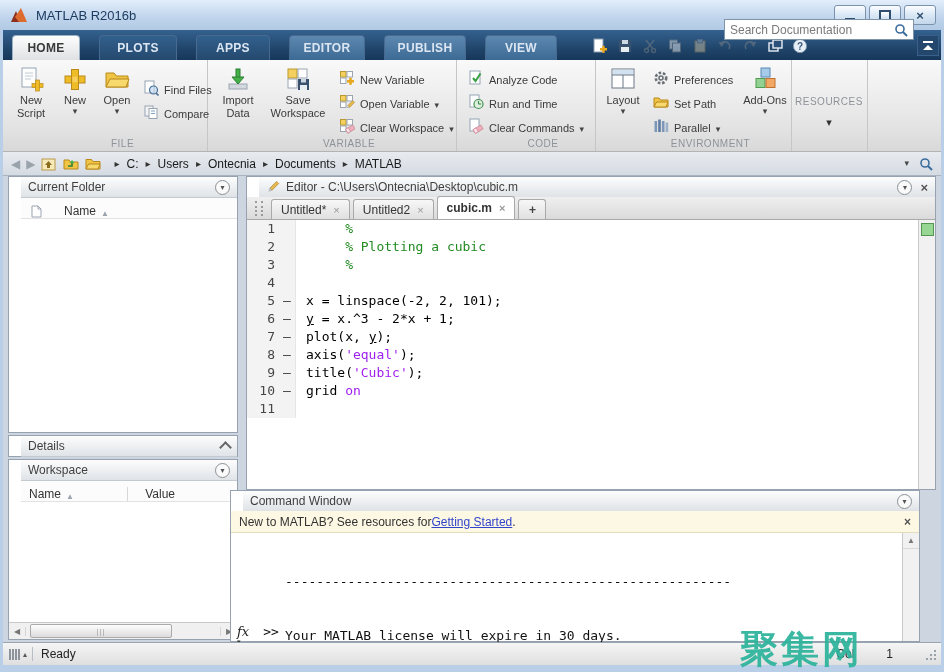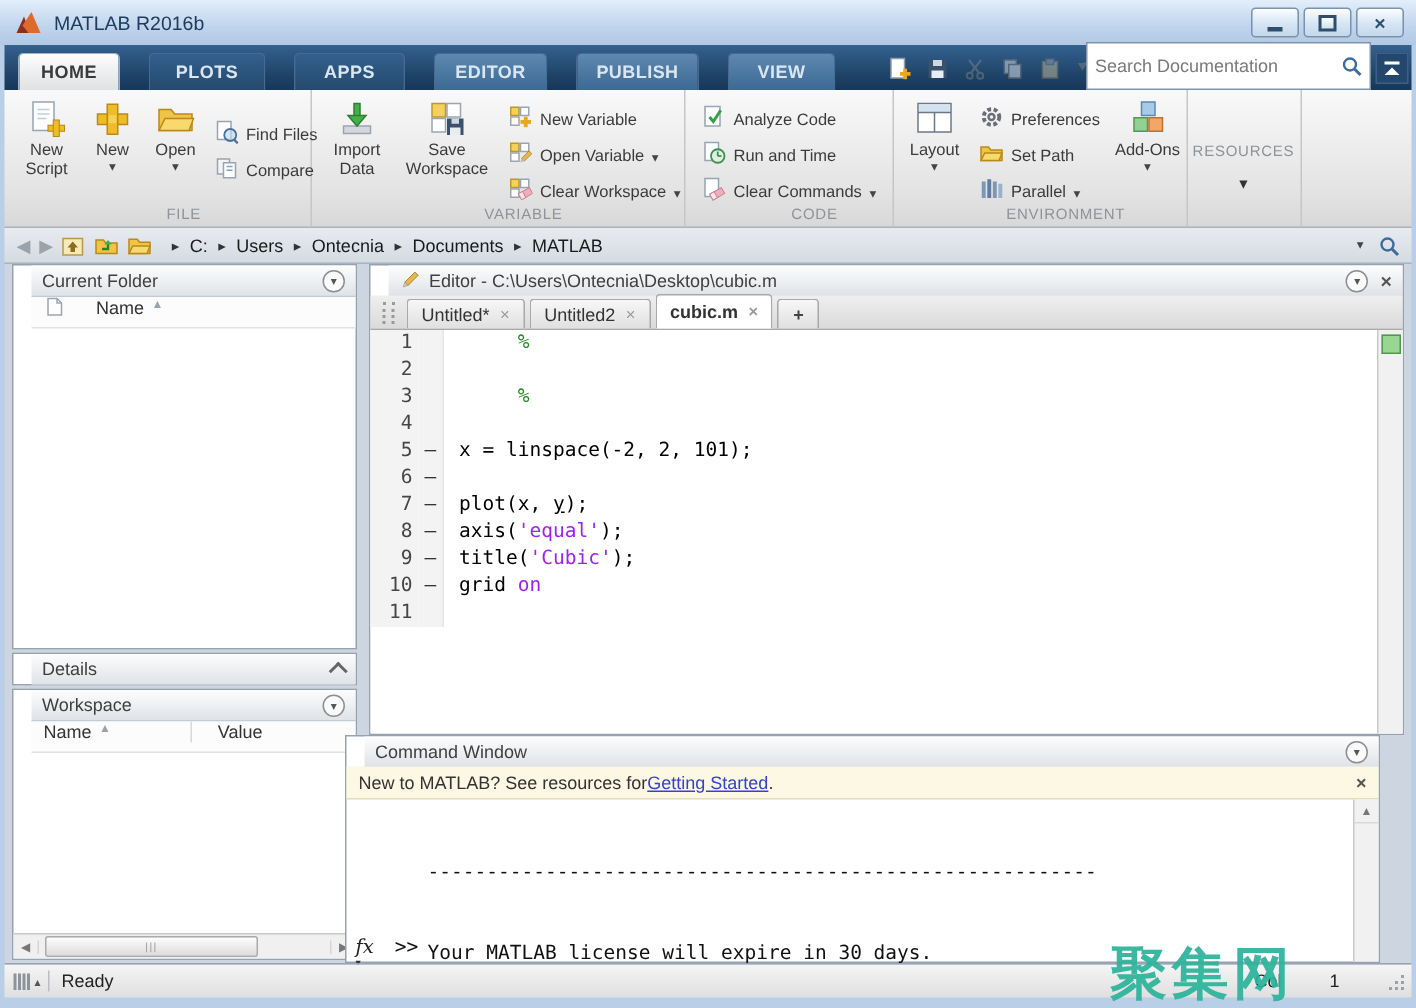--- a/index.html
+++ b/index.html
@@ -21,22 +21,22 @@
   .tabstrip{position:absolute;left:3px;right:3px;top:30px;height:30px;
     background:linear-gradient(#34618f,#1e4266 70%,#16375a);display:flex;align-items:flex-end;padding-left:9px;box-sizing:border-box;gap:16px;}
   .rtab{height:25px;line-height:25px;text-align:center;margin-right:3px;border-radius:4px 4px 0 0;
     font-size:12px;font-weight:bold;letter-spacing:.3px;color:#dbe6f2;
     background:linear-gradient(#32608d,#25496e);border:1px solid #48699০;border:1px solid #486990;border-bottom:none;box-sizing:border-box;}
   .rtab.active{background:linear-gradient(#fdfdfd,#dfe1e3);color:#3a3a3a;border-color:#9db1c7;}
   .rtab.ctx{background:linear-gradient(#5d88b0,#3c6a94);}
   .qa{display:flex;align-items:center;gap:9px;margin-left:16px;margin-bottom:6px;}
   .qa .qic{display:inline-flex;width:16px;height:16px;}
   .qa .dis{opacity:.45;}
-  .searchbox{position:absolute;right:27px;bottom:0;width:190px;height:21px;background:#fff;border:1px solid #7e94ab;
-    display:flex;align-items:center;font-size:12px;color:#7a7a7a;padding:15px 5px;box-sizing:border-box;}
+  .searchbox{position:absolute;right:27px;bottom:20px;width:190px;height:21px;background:#fff;border:1px solid #7e94ab;
+    display:flex;align-items:center;font-size:12px;color:#7a7a7a;padding:4px 5px;box-sizing:border-box;}
   .searchbox .ph{flex:1;}
   .collapsebtn{position:absolute;right:2px;bottom:4px;width:22px;height:21px;background:#24486d;border:1px solid #3a608a;
     display:flex;flex-direction:column;align-items:center;justify-content:center;gap:2px;box-sizing:border-box;}
   .cb-bar{width:10px;height:2px;background:#fff;}
   .cb-tri{width:0;height:0;border-left:5px solid transparent;border-right:5px solid transparent;border-bottom:5px solid #fff;}
 
   
   .ribbon{position:absolute;left:3px;right:3px;top:60px;height:92px;
     background:linear-gradient(#f9f9f9,#e3e3e3 75%,#d8d8d8);border-bottom:1px solid #b3b3b3;box-sizing:border-box;}
   .sec{position:absolute;top:0;bottom:0;border-right:1px solid #c6c6c6;}
@@ -61,21 +61,21 @@
 
   
   .workarea{position:absolute;left:3px;right:3px;top:176px;height:466px;background:#ccd5e0;}
   .panel{position:absolute;background:#fff;border:1px solid #96a2b0;box-sizing:border-box;padding-left:12px;}
   .phead{height:20px;background:linear-gradient(#fdfdfd,#dfe3e7);border-bottom:1px solid #c3cad1;
     display:flex;align-items:center;padding:0 7px;font-size:12px;color:#3f3f3f;}
   .phead .sp{flex:1;}
   .ohd{width:13px;height:13px;border:1px solid #8b8f94;border-radius:50%;display:inline-flex;align-items:center;justify-content:center;
     font-size:8px;color:#555;background:#fafafa;}
   .pclose{font-size:13px;font-weight:bold;color:#555;margin-left:8px;line-height:1;}
-  .colhdr{height:20px;background:#fcfcfc;border-bottom:1px solid #e2e2e2;display:flex;align-items:flex-start;font-size:12px;color:#333;}
+  .colhdr{height:20px;background:#fcfcfc;border-bottom:1px solid #e2e2e2;display:flex;align-items:flex-end;font-size:12px;color:#333;}
   .sort{font-size:8px;color:#9aa4ae;margin-left:5px;}
   .chev-up{width:7px;height:7px;border-top:2px solid #666;border-right:2px solid #666;transform:rotate(-45deg);margin-top:3px;}
 
   
   .hscroll{position:absolute;left:0;right:0;bottom:0;height:16px;background:#f0f0f0;border-top:1px solid #c9c9c9;display:flex;align-items:center;}
   .harrow{width:16px;text-align:center;font-size:8px;color:#777;border-right:1px solid #d5d5d5;}
   .harrow.r{border-right:none;border-left:1px solid #d5d5d5;margin-left:auto;}
   .hthumb{width:140px;height:12px;margin-left:4px;background:linear-gradient(#fdfdfd,#dcdcdc);border:1px solid #aaa;border-radius:2px;
     display:flex;align-items:center;justify-content:center;font-size:7px;color:#999;letter-spacing:1px;}
 
@@ -604,39 +604,41 @@
       </div>
       <div class="codearea">
         <div class="cline">
             <span class="ln">1</span>
             <span class="mk"></span>
             <span class="ct"><span class="com">     %</span></span>
           </div>
         <div class="cline">
             <span class="ln">2</span>
             <span class="mk"></span>
+            <span class="ct"><span class="com">     % Plotting a cubic</span></span>
           </div>
         <div class="cline">
             <span class="ln">3</span>
             <span class="mk"></span>
             <span class="ct"><span class="com">     %</span></span>
           </div>
         <div class="cline">
             <span class="ln">4</span>
             <span class="mk"></span>
             <span class="ct"></span>
           </div>
         <div class="cline">
             <span class="ln">5</span>
             <span class="mk">–</span>
             <span class="ct"><span>x = linspace(-2, 2, 101);</span></span>
           </div>
         <div class="cline">
             <span class="ln">6</span>
             <span class="mk">–</span>
+            <span class="ct"><span class="u">y</span><span> = x.^3 - 2*x + 1;</span></span>
           </div>
         <div class="cline">
             <span class="ln">7</span>
             <span class="mk">–</span>
             <span class="ct"><span>plot(x, </span><span class="u">y</span><span>);</span></span>
           </div>
         <div class="cline">
             <span class="ln">8</span>
             <span class="mk">–</span>
             <span class="ct"><span>axis(</span><span class="str">'equal'</span><span>);</span></span>

